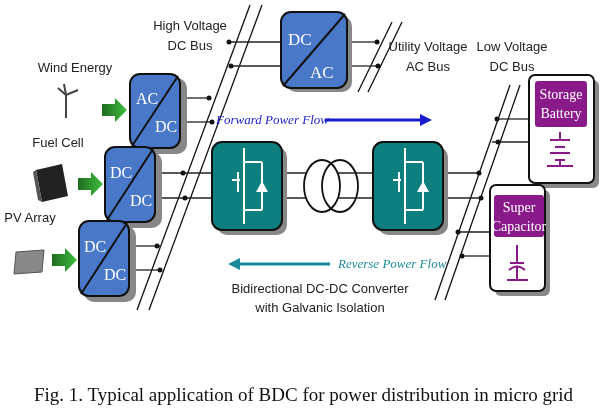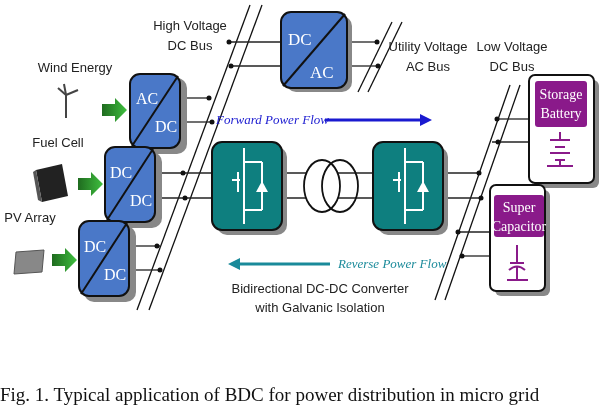--- a/index.html
+++ b/index.html
@@ -1,20 +1,20 @@
 <!DOCTYPE html>
 <html><head>
 <meta charset="utf-8">
 <style>
   html,body{margin:0;padding:0;background:#fff;}
   body{width:607px;height:419px;position:relative;overflow:hidden;}
   svg{position:absolute;left:0;top:0;}
   .sans{font-family:"Liberation Sans",sans-serif;}
   .serif{font-family:"Liberation Serif",serif;}
-  #caption{position:absolute;left:0;top:384px;width:607px;font-family:"Liberation Serif",serif;font-size:19px;color:#111;}
+  #caption{position:absolute;left:0;top:384px;width:607px;text-align:center;font-family:"Liberation Serif",serif;font-size:19px;color:#111;}
 </style>
 </head>
 <body>
 
 <svg width="607" height="380" viewBox="0 0 607 380">
   <defs>
     <linearGradient id="grn" x1="0" x2="1">
       <stop offset="0" stop-color="#1f6b1f"></stop>
         <stop offset="1" stop-color="#3fbf3f"></stop>
     </linearGradient>

